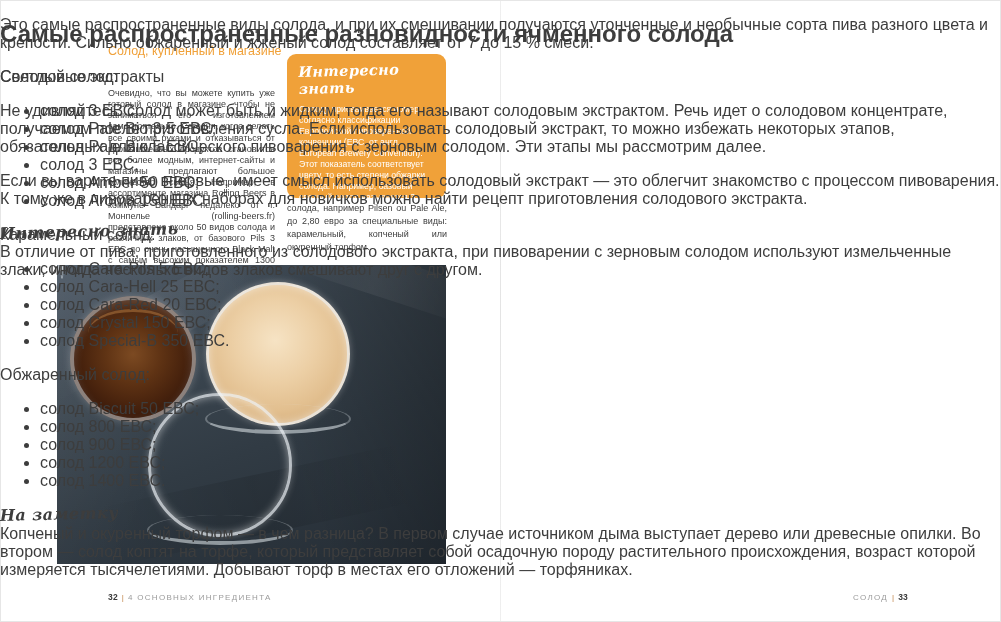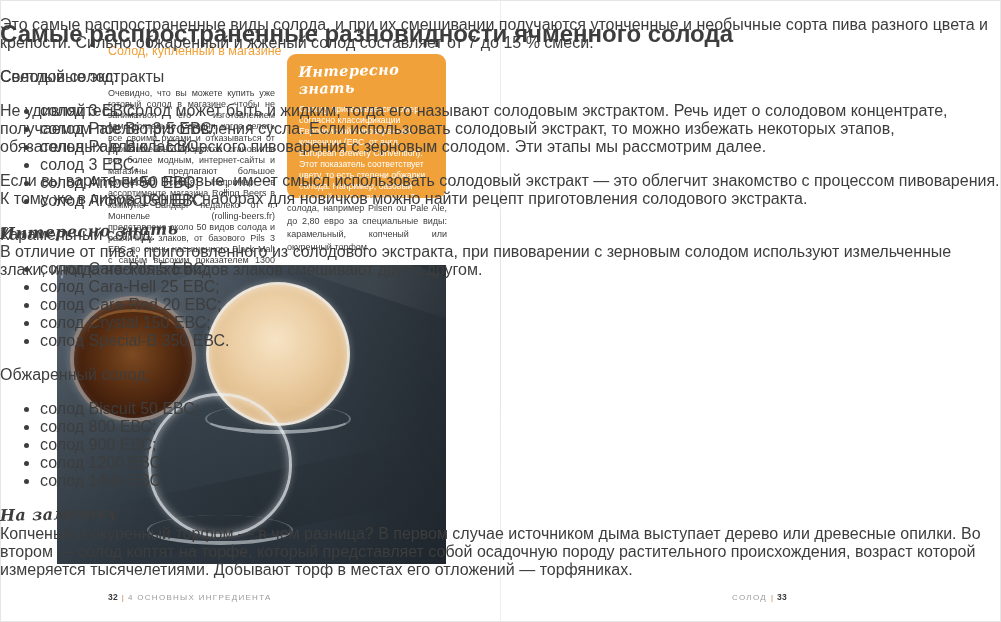--- a/index.html
+++ b/index.html
@@ -14,21 +14,21 @@
   
   .left-title{left:108px;top:44px;width:178px;font-size:12.5px;font-weight:normal;color:#f0a139;line-height:15.5px;}
   .left-intro{left:108px;top:88px;width:167px;font-size:9px;line-height:11.15px;text-align:justify;}
   .info-box{left:287px;top:54px;width:159px;height:144px;background:#f0a139;border-radius:9px;padding:9px 12px 8px;box-sizing:border-box;color:#fff;}
   .script{font-family:"DejaVu Serif", serif;font-style:italic;font-weight:bold;letter-spacing:.4px;transform:rotate(-1.5deg);transform-origin:left bottom;display:inline-block;}
   .info-box .script{font-size:14.5px;margin:0 0 7px;}
   .box-body{font-size:8.7px;line-height:11px;text-align:left;}
   .left-cont{left:287px;top:202px;width:160px;font-size:9px;line-height:13px;text-align:justify;}
   .footer{top:580px;font-size:8px;color:#9b9b9b;letter-spacing:1.3px;margin-top:12px;}
   .footer-left{left:108px;}
-  .footer-right{left:732px;width:176px;text-align:left;}
+  .footer-right{left:732px;width:176px;text-align:right;}
   .pagenum{color:#3a3a3a;font-weight:bold;letter-spacing:.2px;font-size:8.5px;}
   .sep{color:#c08347;padding:0 4px;letter-spacing:0;}
 
   
   .photo{left:57px;top:265px;width:389px;height:299px;overflow:hidden;
     background:
       linear-gradient(115deg, rgba(255,255,255,.07) 0%, rgba(255,255,255,0) 38%),
       linear-gradient(250deg, rgba(0,0,0,.30) 0%, rgba(0,0,0,0) 45%),
       linear-gradient(160deg,#4a5663 0%,#3c4751 30%,#313b44 58%,#242c34 100%);}
   .streak{position:absolute;background:linear-gradient(90deg,rgba(255,255,255,0),rgba(255,255,255,.06),rgba(255,255,255,0));}

